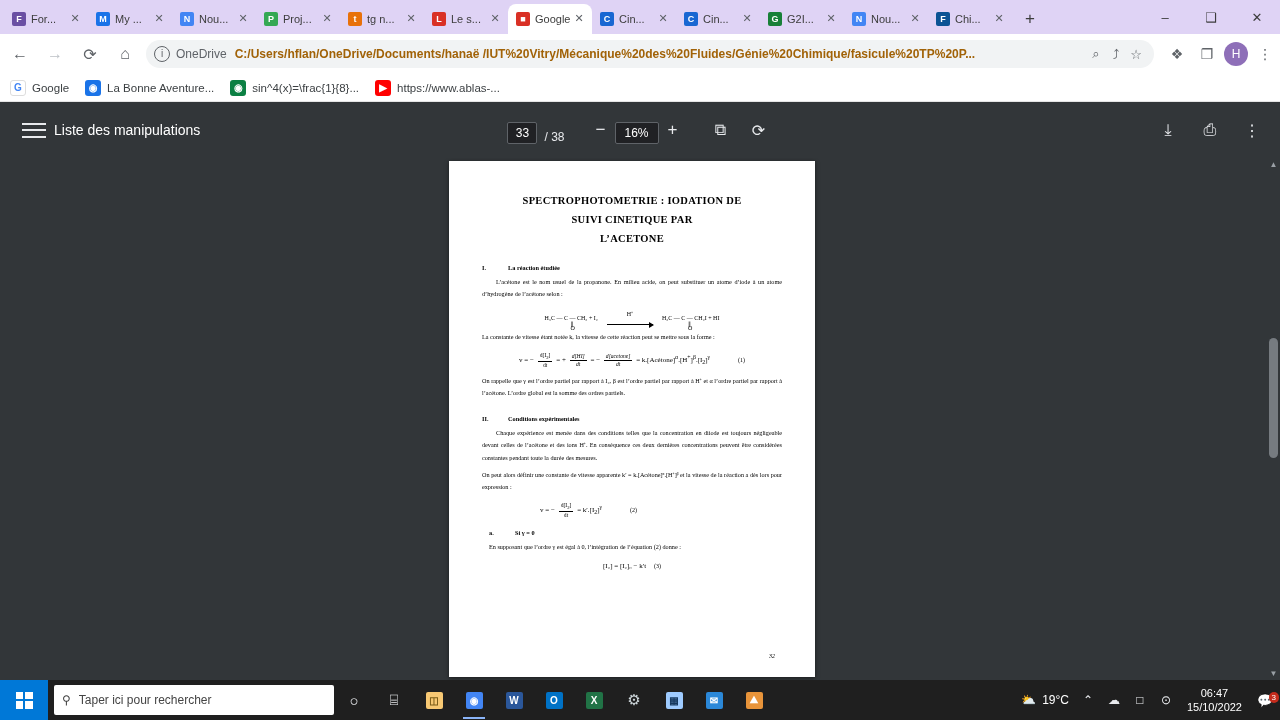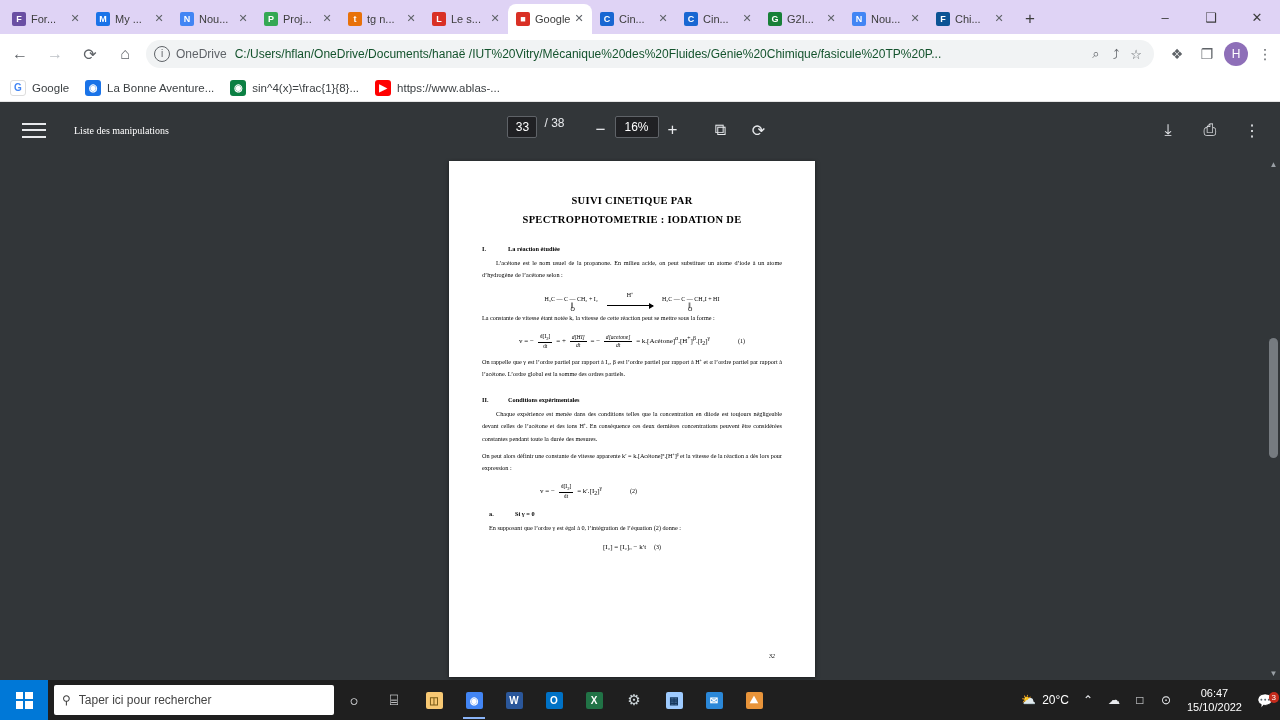--- a/index.html
+++ b/index.html
@@ -79,21 +79,22 @@
     font-size: 12px; color: #202124;
   }
   .omnibox .infoicon {
     width: 16px; height: 16px; border: 1px solid #5f6368; border-radius: 50%;
     font-size: 10px; line-height: 14px; text-align: center; color: #5f6368;
     margin-right: 6px; flex: 0 0 16px;
   }
   .omnibox .scheme { color: #5f6368; margin-right: 8px; white-space: nowrap;}
   .omnibox .urltext {
     flex: 1 1 auto; white-space: nowrap; overflow: hidden;
-    color: #14532d;
+    color: #a16207;
+    font-weight: bold;
   }
   .omnibox .obicon {
     width: 20px; flex: 0 0 20px; text-align: center; color: #5f6368; font-size: 13px;
   }
   .toolbar .trailicon {
     width: 30px; height: 30px; display: flex; align-items: center;
     justify-content: center; color: #5f6368; font-size: 14px;
   }
   .avatar {
     width: 24px; height: 24px; border-radius: 50%; background: #8e6fb8;
@@ -123,24 +124,24 @@
   .pdftoolbar {
     position: absolute; top: 0; left: 0; width: 1280px; height: 56px;
     background: #323639; display: flex; align-items: center;
     color: #f1f1f1;
   }
   .hamburger {
     width: 24px; margin-left: 22px; display: flex; flex-direction: column;
     justify-content: space-between; height: 15px;
   }
   .hamburger span { display: block; height: 2px; background: #e8eaed; width: 100%; }
-  .pdftitle { margin-left: 28px; font-size: 10px; color: #ffffff; font-family: Liberation Serif, serif; }
+  .pdftitle { margin-left: 8px; font-size: 14px; color: #ffffff; }
   .pdfcenter {
     position: absolute; left: 0; right: 0; margin: 6px auto;
-    width: 420px; display: flex; align-items: flex-start; justify-content: center;
+    width: 420px; display: flex; align-items: flex-end; justify-content: center;
   }
   .pagebox {
     width: 30px; height: 22px; background: #202124; border: 1px solid #5f6368;
     border-radius: 2px; color: #fff; font-size: 12px;
     display: flex; align-items: center; justify-content: center;
   }
   .pagetotal { font-size: 12px; color: #e8eaed; margin-left: 7px; }
   .zoombtn {
     width: 28px; height: 28px; display: flex; align-items: center;
     justify-content: center; font-size: 17px; color: #e8eaed;
@@ -416,22 +417,23 @@
         <div class="pdficon">⤓</div>
         <div class="pdficon">⎙</div>
         <div class="pdficon">⋮</div>
       </div>
     </div>
 
     <div class="pagearea">
       <div class="pdfpage">
 
         <div class="doc-title">
+          <div>SPECTROPHOTOMETRIE : IODATION DE</div>
           <div>SUIVI CINETIQUE PAR</div>
-          <div>SPECTROPHOTOMETRIE : IODATION DE</div>
+          <div>L’ACETONE</div>
         </div>
 
         <div class="sec-head">
           <span class="num">I.</span>
           <span>La réaction étudiée</span>
         </div>
 
         <div class="para indent">L’acétone est le nom usuel de la propanone. En milieu acide, on peut substituer un atome d’iode à un atome d’hydrogène de l’acétone selon :</div>
 
         <div class="scheme-row">
@@ -539,21 +541,21 @@
     <div class="tbicon">
         <span class="sq" style="background:#2b88d8">✉</span>
       </div>
     <div class="tbicon">
         <span class="sq" style="background:#e8943a">⛰</span>
       </div>
 
     <div class="traywrap">
       <div class="weather">
         <span style="margin-right:6px">⛅</span>
-        <span>20°C</span>
+        <span>19°C</span>
       </div>
       <div class="tray-i">⌃</div>
       <div class="tray-i">☁</div>
       <div class="tray-i">□</div>
       <div class="tray-i">⊙</div>
       <div class="clock">
         <div>06:47</div>
         <div>15/10/2022</div>
       </div>
       <div class="notif">

